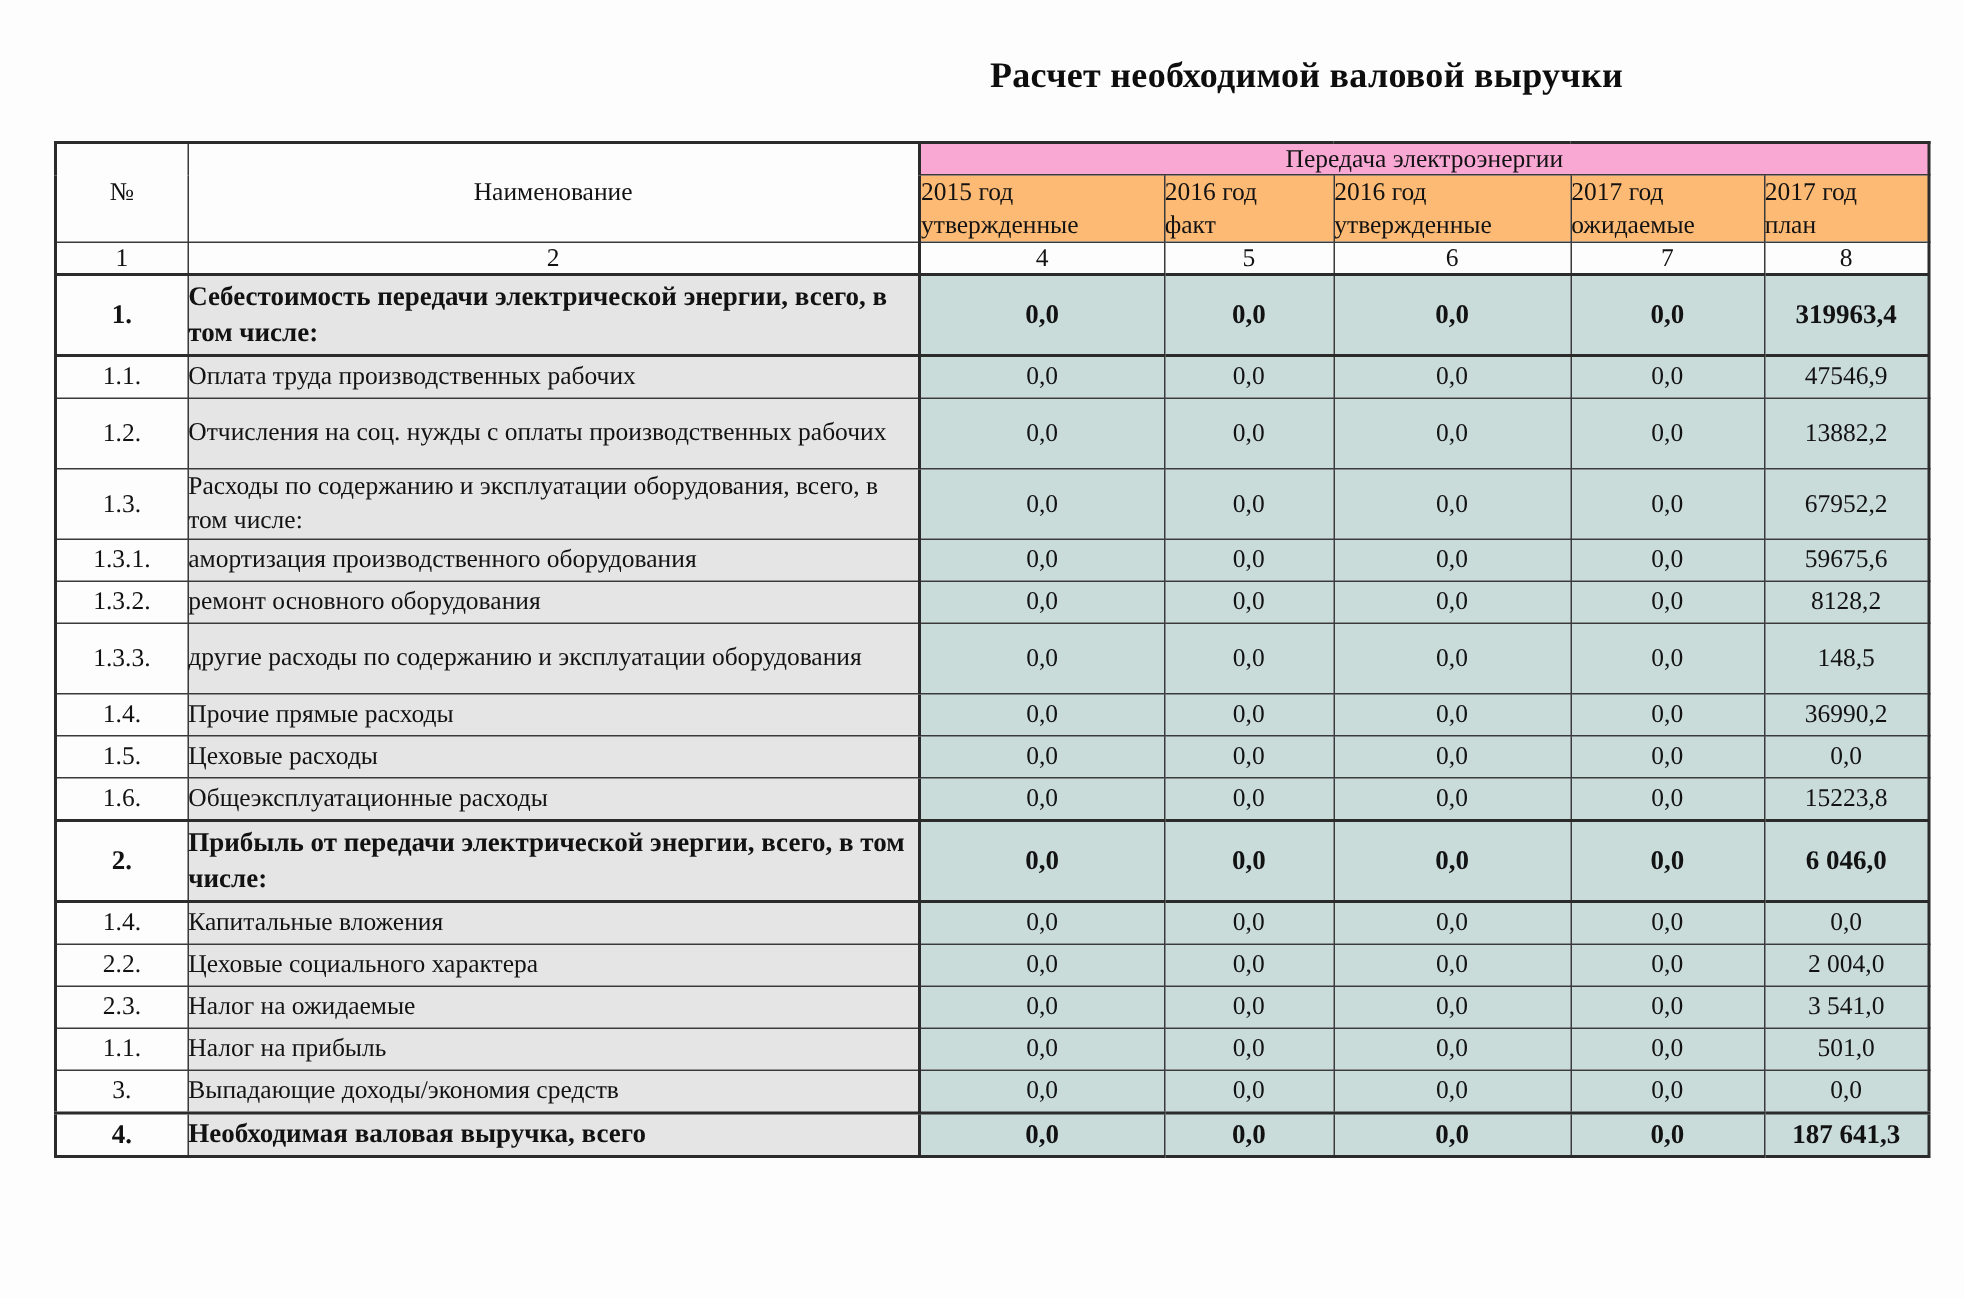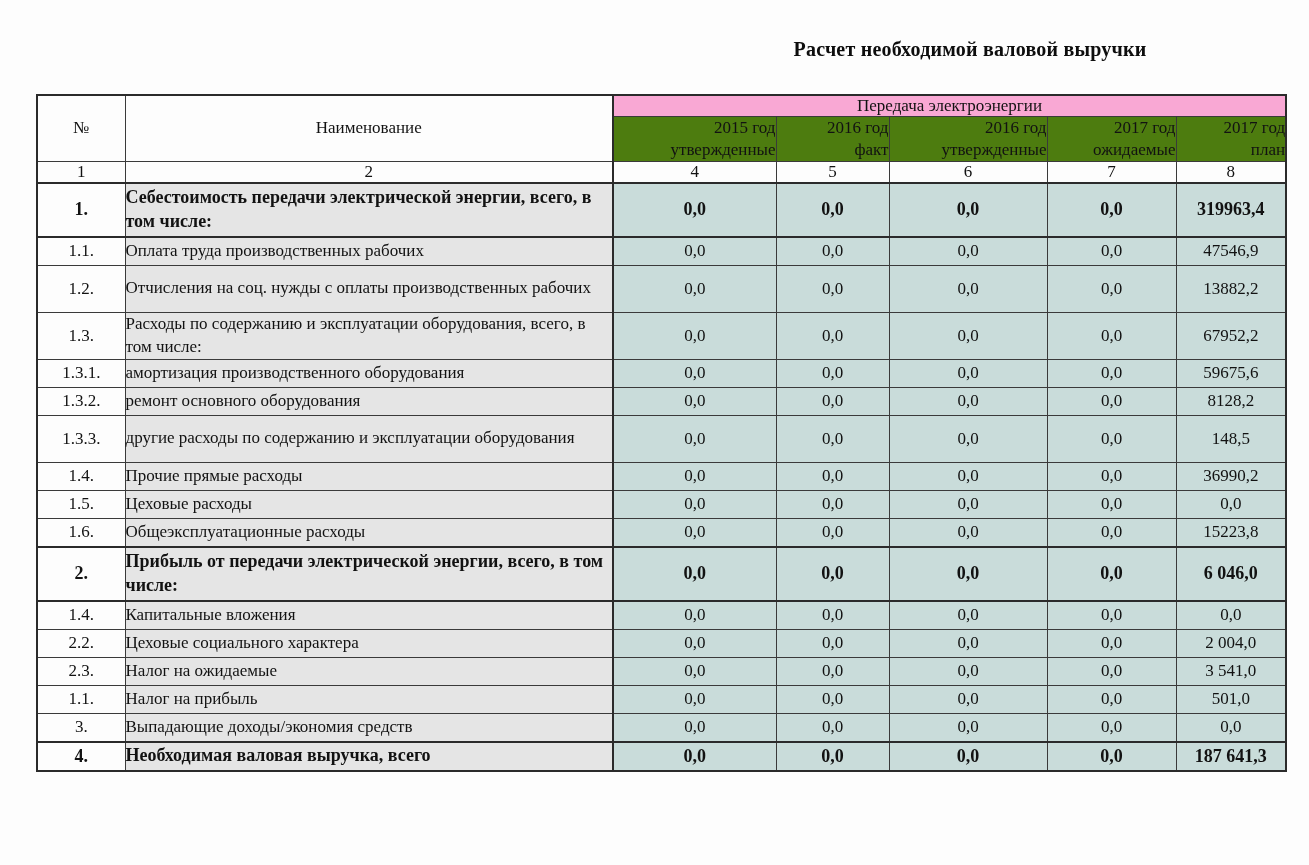--- a/index.html
+++ b/index.html
@@ -20,22 +20,21 @@
     left: 0; top: 0;
     width: 1309px;
     height: 865px;
     background: #fdfdfd;
   }
   .doc-title {
     position: absolute;
     left: 660px;
     top: 38px;
     width: 620px;
-    text-align: center;
-    font-size: 20px;
+    font-size: 24px;
     font-weight: bold;
     letter-spacing: 0.2px;
     color: #0d0d0d;
   }
   table.grv {
     position: absolute;
     left: 36px;
     top: 94px;
     width: 1249px;
     border-collapse: collapse;
@@ -65,24 +64,24 @@
   th.hnum, th.hname {
     font-weight: bold;
     font-size: 18px;
     text-align: center;
     background: #fdfdfd;
     border-bottom: 2px solid #2b2b2b;
   }
   th.hyear {
     font-weight: bold;
     font-size: 15px;
-    text-align: right;
+    text-align: left;
     line-height: 1.28;
     padding: 8px 3px;
-    background: #4d7c0f;
+    background: #fdba74;
     border-bottom: 2px solid #2b2b2b;
   }
   td.colno {
     text-align: center;
     font-size: 15px;
     padding: 2px 0 3px 0;
     background: #fdfdfd;
     border-bottom: 2px solid #2b2b2b;
     color: #2e2e2e;
   }

